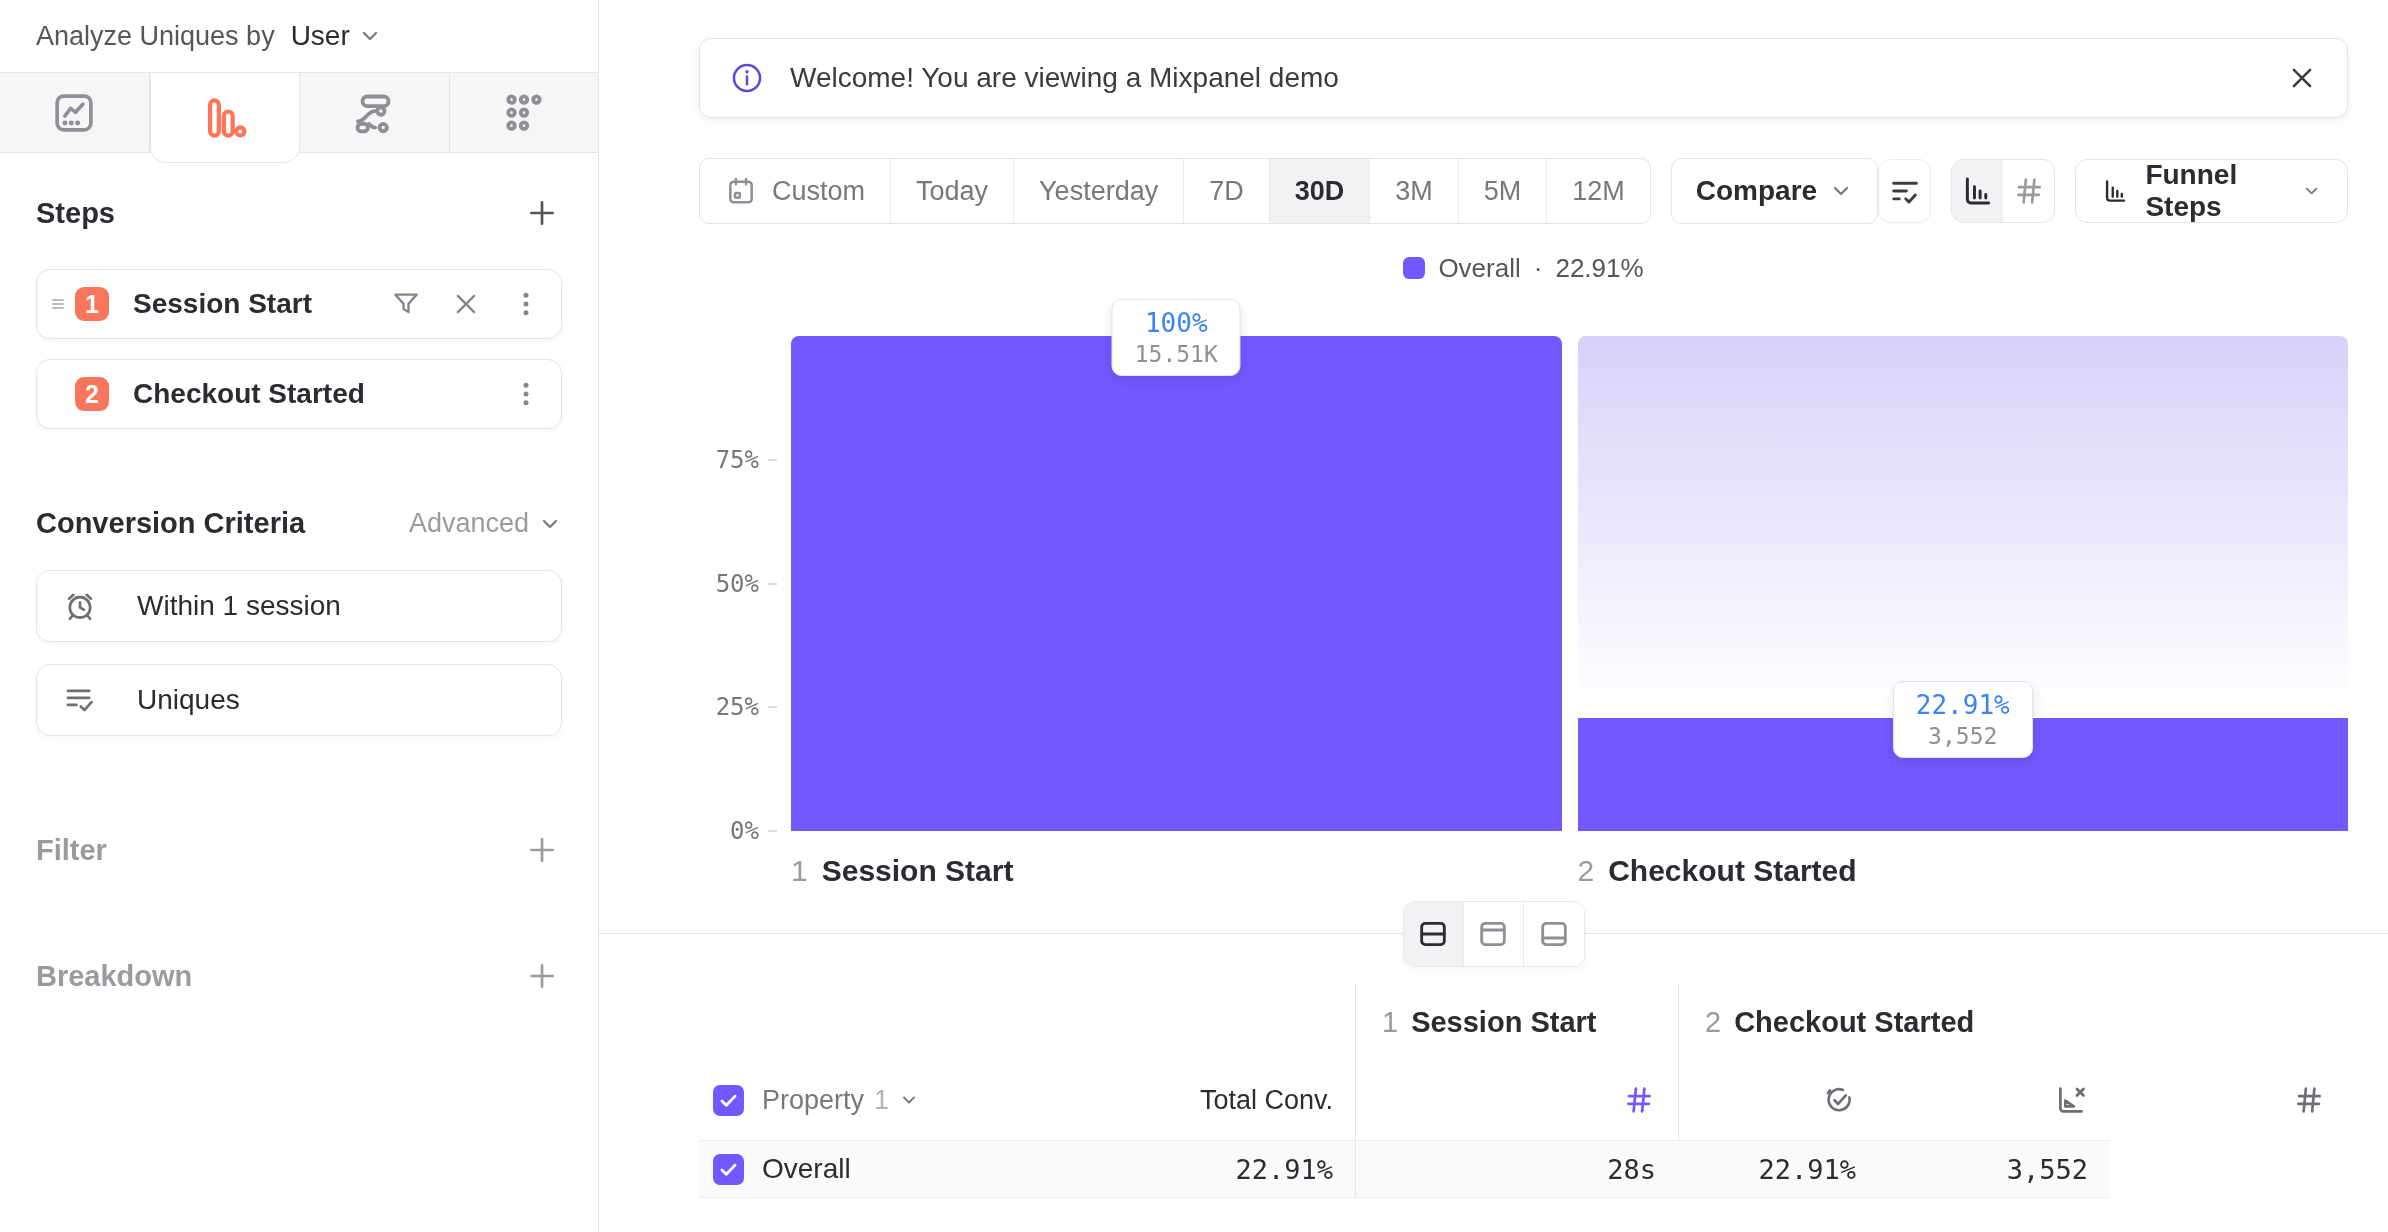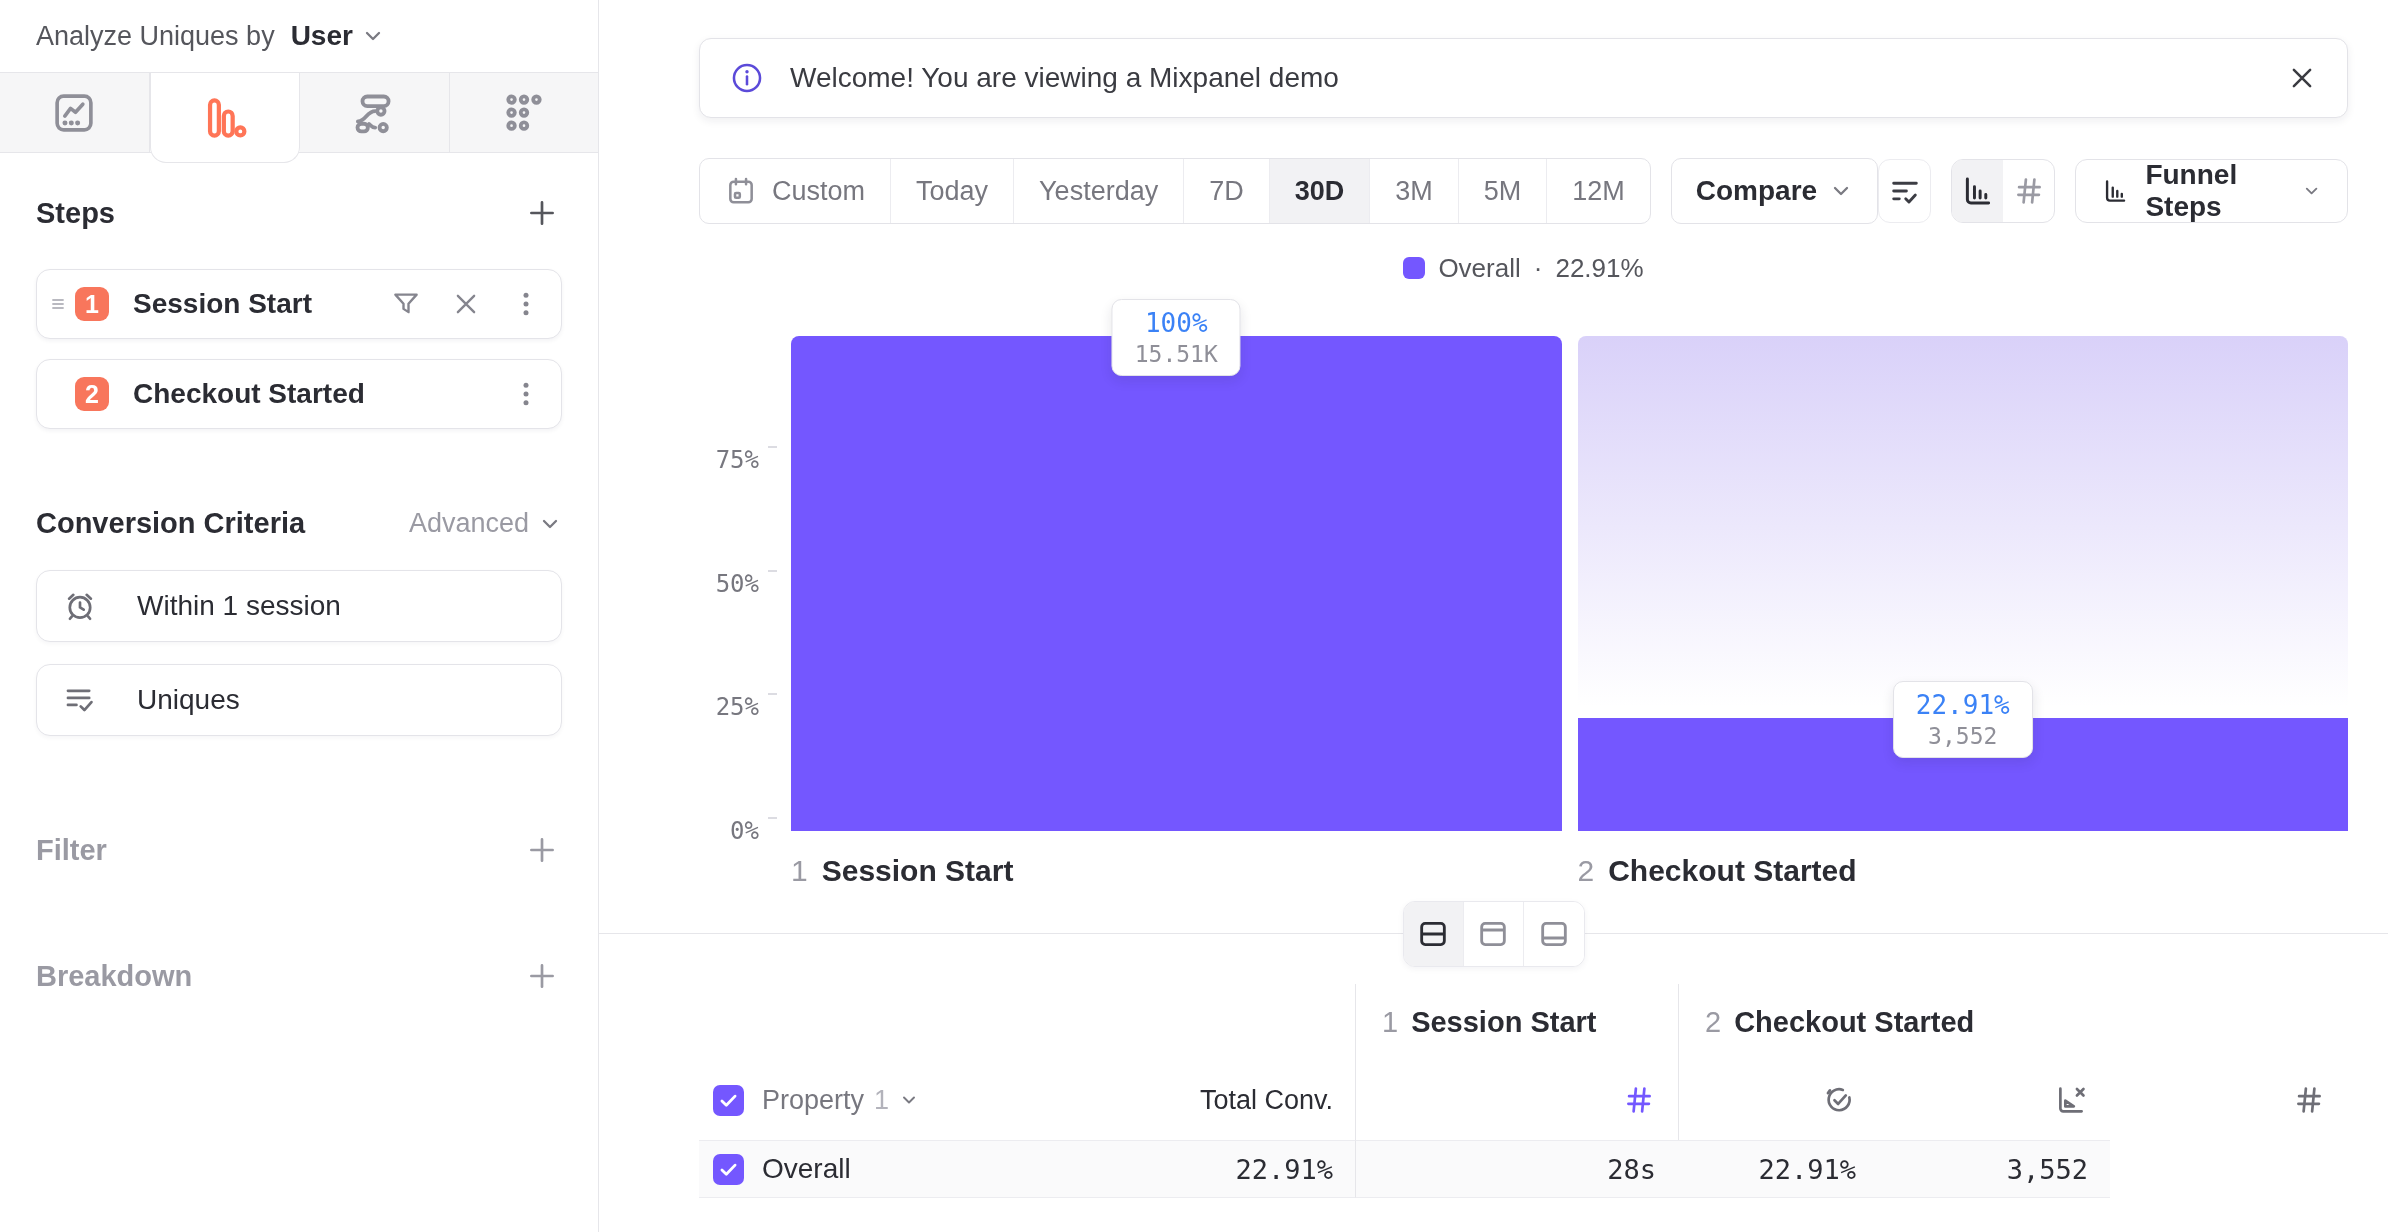--- a/index.html
+++ b/index.html
@@ -9,21 +9,21 @@
     font-family:"Liberation Sans", sans-serif;
     color:#2b2c33; background:#fff;
     display:flex;
   }
   svg { display:block; }
 
   
   .sidebar { width:599px; min-width:599px; border-right:1px solid #e6e6ea; display:flex; flex-direction:column; background:#fff; }
   .sb-header { height:72px; display:flex; align-items:center; padding:0 36px; gap:16px; }
   .sb-header .lbl { font-size:27px; color:#55565c; }
-  .sb-header .val { font-size:28px; font-weight:700; color:#2b2c33; display:flex; align-items:center; gap:8px; }
+  .sb-header .val { font-size:28px; font-weight:400; color:#2b2c33; display:flex; align-items:center; gap:8px; }
   .chev { width:24px; height:24px; color:#7a7a82; }
 
   .tabbar { display:flex; height:81px; border-top:1px solid #e6e6ea; border-bottom:1px solid #e6e6ea; position:relative; }
   .tab { flex:1; display:flex; align-items:center; justify-content:center; background:#f6f6f7; border-right:1px solid #e6e6ea; color:#8f8f98; }
   .tab:last-child { border-right:none; }
   .tab.active { background:#fff; border:1px solid #e6e6ea; border-top:none; border-radius:0 0 16px 16px; height:90px; margin-bottom:-10px; z-index:2; color:#ff7557; }
   .tab svg { width:46px; height:46px; }
 
   .sb-section { padding:0 36px; }
   .sec-head { display:flex; justify-content:space-between; align-items:center; }
@@ -82,21 +82,21 @@
   .view-select { height:64px; background:#fff; border:1px solid #e3e3e8; border-radius:12px; display:flex; align-items:center;
     gap:16px; padding:0 26px; font-size:28px; font-weight:700; color:#2b2c33; cursor:pointer; }
   .view-select svg.vs-icon { width:34px; height:34px; color:#2b2c33; }
 
   .legend { margin-top:26px; height:36px; display:flex; justify-content:center; align-items:center; gap:13px; font-size:26px; color:#55565c; }
   .legend-swatch { width:22px; height:22px; border-radius:6px; background:var(--purple); }
 
   
   .chart { margin-top:50px; display:flex; }
   .yaxis { width:78px; position:relative; height:495px; flex:none; }
-  .ytick { position:absolute; right:0; transform:translateY(50%); display:flex; gap:9px;
+  .ytick { position:absolute; right:0; transform:translateY(50%); display:flex; align-items:center; gap:9px;
     font-size:24px; color:#77777f; font-family:"DejaVu Sans Mono", monospace; }
   .ytick .tick-dash { width:9px; height:2px; background:#dcdce2; }
   .bars { flex:1; display:flex; gap:16px; height:495px; margin-left:14px; position:relative; }
   .step-col { flex:1; position:relative; }
   .bar-gradient { position:absolute; top:0; left:0; right:0; border-radius:8px 8px 0 0;
     background:linear-gradient(180deg, #d9d1f9 0%, rgba(217,209,249,0.45) 55%, rgba(217,209,249,0) 97%); }
   .bar-solid { position:absolute; bottom:0; left:0; right:0; background:var(--purple); }
   .step-col.first .bar-solid { border-radius:8px 8px 0 0; }
   .dash-line { position:absolute; left:0; right:0; border-top:2px dashed #d6d6e0; }
   .bar-tooltip { position:absolute; left:50%; transform:translateX(-50%); background:#fff; border:1px solid #e3e3e8;

